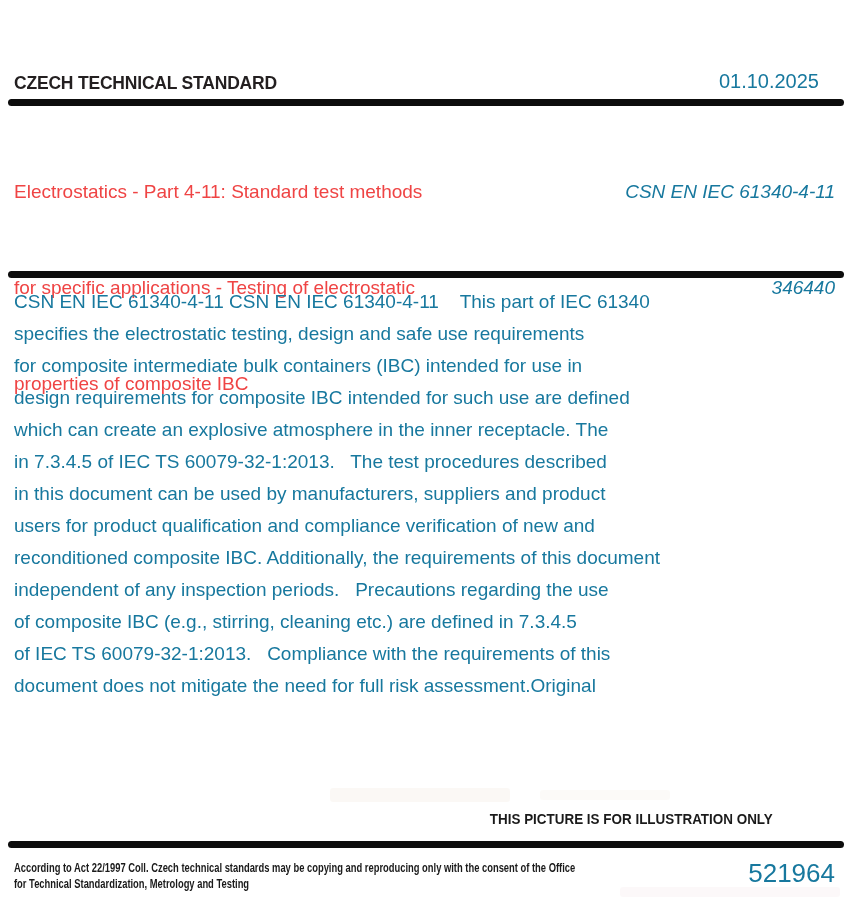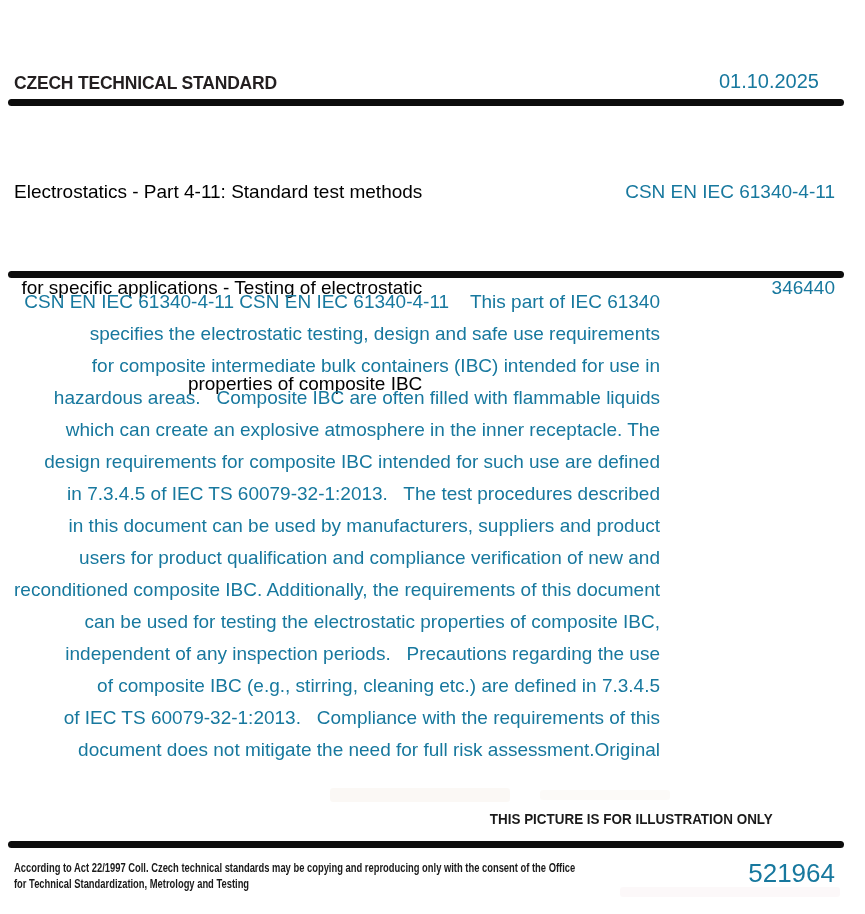--- a/index.html
+++ b/index.html
@@ -49,45 +49,45 @@
   .rule-2 { top: 271px; }
   .rule-3 { top: 841px; }
 
   
   .title-left {
     position: absolute;
     left: 14px;
     top: 112px;
     font-size: 19px;
     line-height: 32px;
-    color: #000000;
+    color: #ef4444;
     white-space: pre;
-    text-align: right;
   }
   .title-right {
     position: absolute;
     right: 30px;
     top: 112px;
     font-size: 19px;
     line-height: 32px;
     color: #17789e;
     text-align: right;
     white-space: pre;
+    font-style: italic;
   }
 
   
   .abstract {
     position: absolute;
     left: 14px;
     top: 286px;
     font-size: 19px;
     line-height: 32px;
     color: #17789e;
   }
-  .abstract-line { white-space: pre; text-align: right; }
+  .abstract-line { white-space: pre; }
 
   
   .ghost {
     position: absolute;
     background: #c8a078;
     border-radius: 3px;
   }
   .ghost-a { left: 330px; top: 788px; width: 180px; height: 14px; opacity: 0.07; }
   .ghost-b { left: 540px; top: 790px; width: 130px; height: 10px; opacity: 0.05; }
   .ghost-c { left: 620px; top: 887px; width: 220px; height: 10px; opacity: 0.06; background:#d48894; }
@@ -146,28 +146,26 @@
     <div>CSN EN IEC 61340-4-11</div>
     <div>346440</div>
   </div>
 
   <div class="rule rule-2"></div>
 
   <div class="abstract">
     <div class="abstract-line">CSN EN IEC 61340-4-11 CSN EN IEC 61340-4-11    This part of IEC 61340</div>
     <div class="abstract-line">specifies the electrostatic testing, design and safe use requirements</div>
     <div class="abstract-line">for composite intermediate bulk containers (IBC) intended for use in</div>
-    <div class="abstract-line">hazardous areas.   Composite IBC are often filled with flammable liquids</div>
+    <div class="abstract-line">design requirements for composite IBC intended for such use are defined</div>
     <div class="abstract-line">which can create an explosive atmosphere in the inner receptacle. The</div>
-    <div class="abstract-line">design requirements for composite IBC intended for such use are defined</div>
     <div class="abstract-line">in 7.3.4.5 of IEC TS 60079-32-1:2013.   The test procedures described</div>
     <div class="abstract-line">in this document can be used by manufacturers, suppliers and product</div>
     <div class="abstract-line">users for product qualification and compliance verification of new and</div>
     <div class="abstract-line">reconditioned composite IBC. Additionally, the requirements of this document</div>
-    <div class="abstract-line">can be used for testing the electrostatic properties of composite IBC,</div>
     <div class="abstract-line">independent of any inspection periods.   Precautions regarding the use</div>
     <div class="abstract-line">of composite IBC (e.g., stirring, cleaning etc.) are defined in 7.3.4.5</div>
     <div class="abstract-line">of IEC TS 60079-32-1:2013.   Compliance with the requirements of this</div>
     <div class="abstract-line">document does not mitigate the need for full risk assessment.Original</div>
   </div>
 
   <div class="ghost ghost-a"></div>
   <div class="ghost ghost-b"></div>
   <div class="ghost ghost-c"></div>
 

